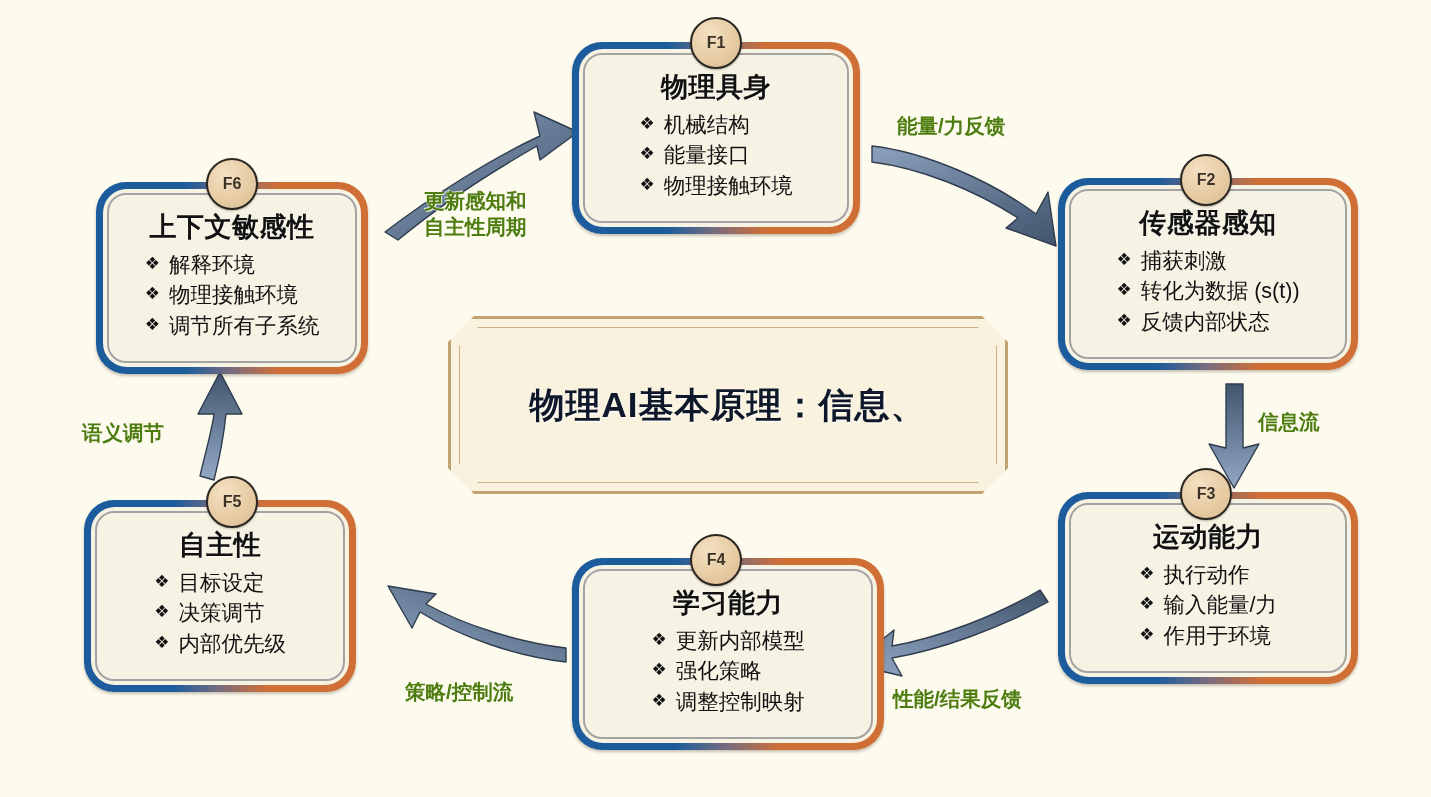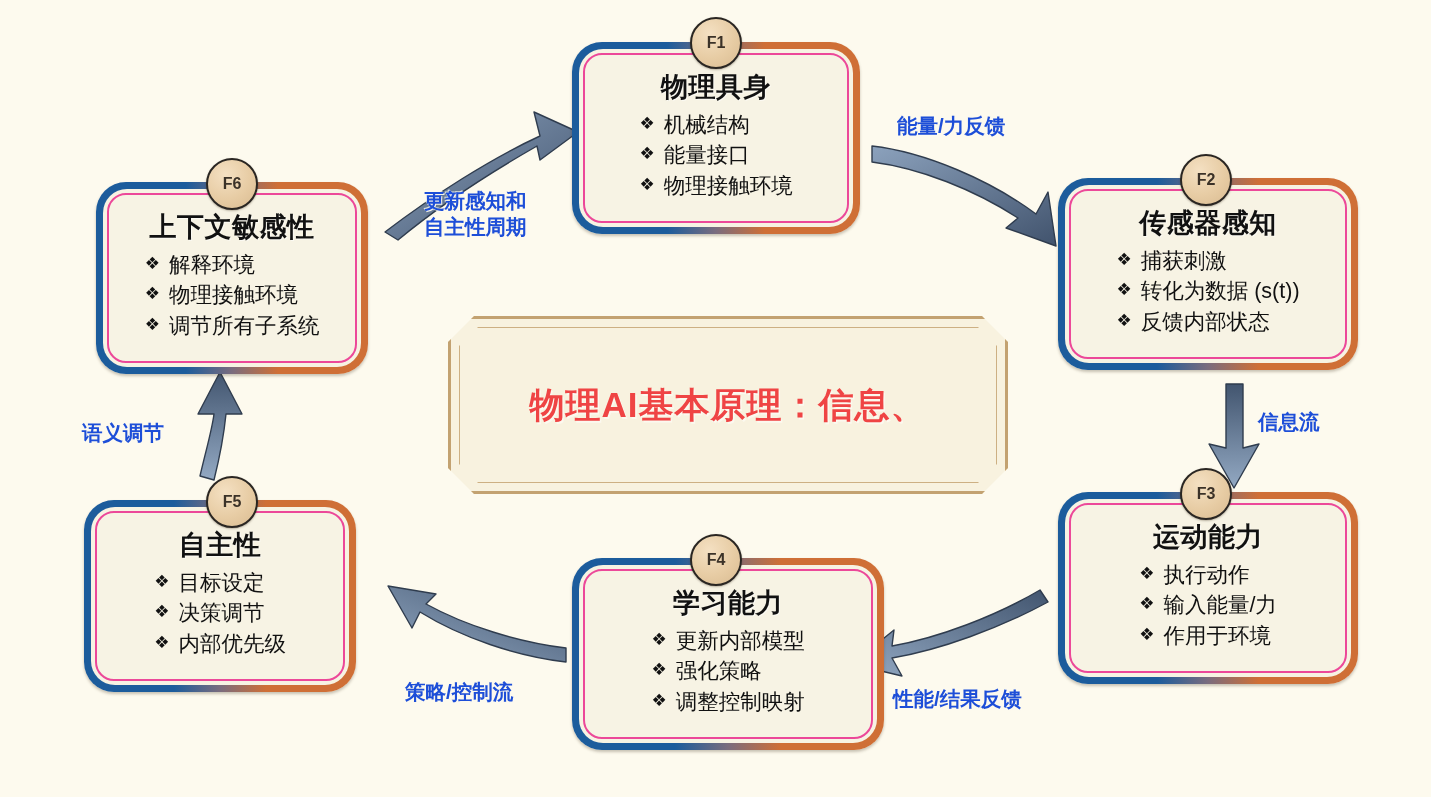--- a/index.html
+++ b/index.html
@@ -29,21 +29,21 @@
     box-shadow: 0 2px 3px rgba(60,45,25,0.28);
   }
   .node-gap {
     position: absolute; inset: 7px;
     border-radius: 24px;
     background: #f7f3e3;
   }
   .node-inner {
     position: absolute; inset: 11px;
     border-radius: 19px;
-    border: 2px solid #ec4899;
+    border: 2px solid #a3a3a3;
     background: #f7f3e4;
     padding: 16px 14px 10px 14px;
     display: flex; flex-direction: column; align-items: center;
   }
   .node-title {
     font-size: 27px; font-weight: bold; color: #111;
     letter-spacing: 0.5px; line-height: 1.1;
     margin: 2px 0 7px 0; text-align: center;
     text-shadow: 1px 1px 0 rgba(255,255,255,0.55);
   }
@@ -102,29 +102,29 @@
     clip-path: polygon(
       0 19px, 19px 0,
       calc(100% - 19px) 0, 100% 19px,
       100% calc(100% - 19px), calc(100% - 19px) 100%,
       19px 100%, 0 calc(100% - 19px));
   }
   .plaque-text {
     position: absolute; inset: 0;
     display: flex; flex-direction: column;
     align-items: center; justify-content: center;
-    font-size: 35px; font-weight: bold; color: #ef4444;
+    font-size: 35px; font-weight: bold; color: #0f172a;
     line-height: 1.32; text-align: center; letter-spacing: 1px;
     text-shadow: 1.5px 1.5px 0 rgba(255,255,255,0.5);
   }
 
   
   .flow-label {
     position: absolute; z-index: 6;
-    font-size: 20.5px; font-weight: bold; color: #1d4ed8;
+    font-size: 20.5px; font-weight: bold; color: #4d7c0f;
     line-height: 1.28; white-space: pre-line; text-align: center;
     text-shadow: 1px 1px 0 rgba(253,250,238,0.95), -1px -1px 0 rgba(253,250,238,0.8);
   }
   #label-f6-f1 { left: 424px; top: 188px; }
   #label-f1-f2 { left: 897px; top: 113px; }
   #label-f2-f3 { left: 1258px; top: 409px; }
   #label-f3-f4 { left: 893px; top: 686px; }
   #label-f4-f5 { left: 405px; top: 679px; }
   #label-f5-f6 { left: 82px;  top: 420px; }
 </style>

